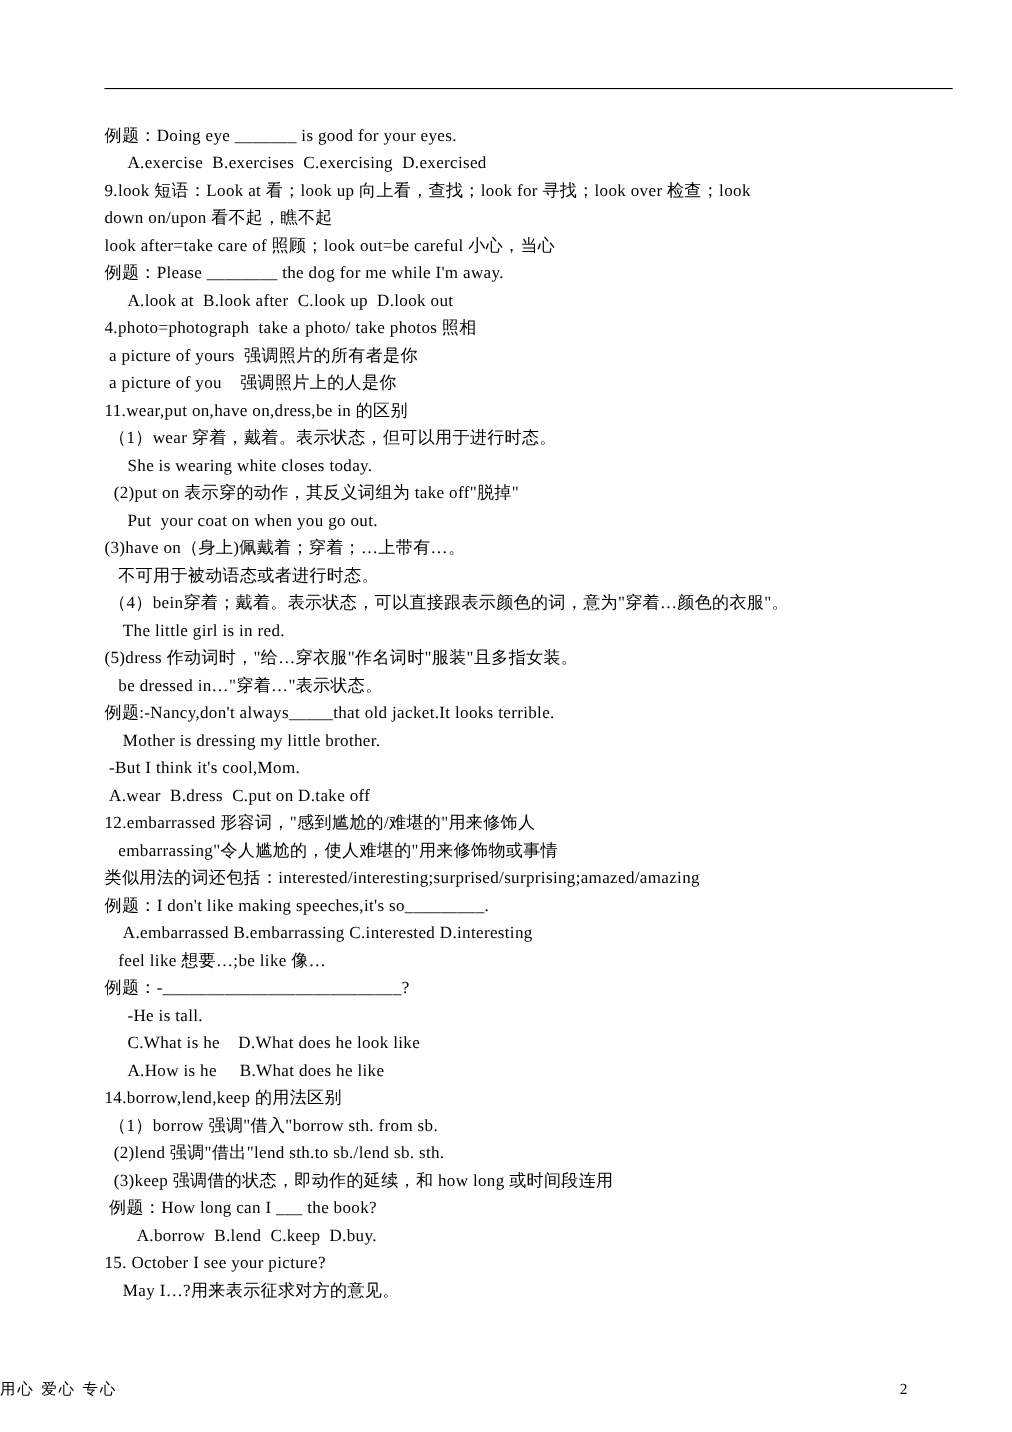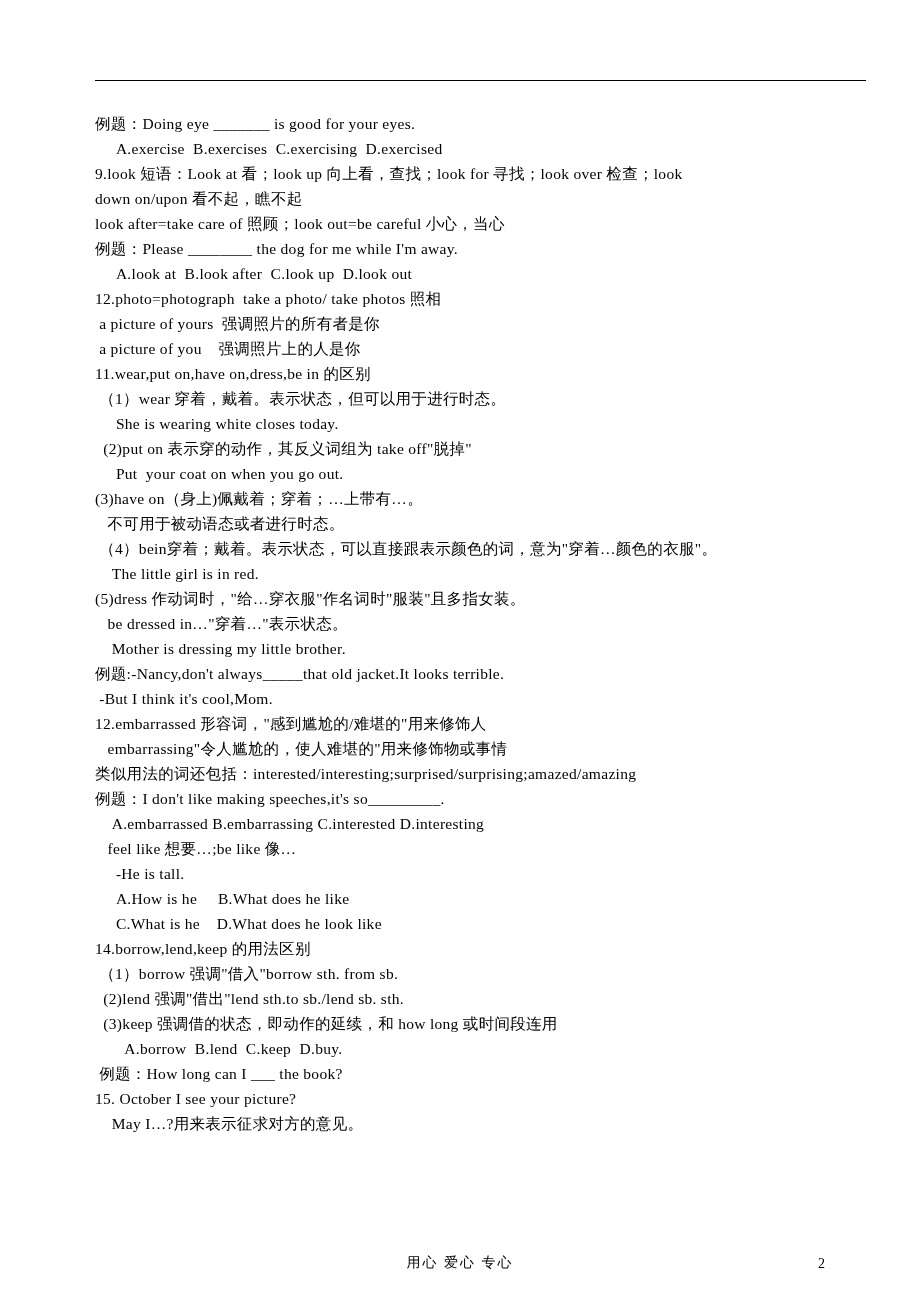--- a/index.html
+++ b/index.html
@@ -30,21 +30,21 @@
     }
     .content p {
       margin: 0;
       white-space: pre-wrap;
     }
     .footer {
       position: absolute;
       bottom: 30px;
       left: 0;
       width: 100%;
-      text-align: center;
+      text-align: left;
       font-size: 14px;
     }
     .footer .spaced {
       letter-spacing: 2px;
     }
     .page-num {
       position: absolute;
       right: 95px;
       bottom: 30px;
       font-size: 14px;
@@ -56,52 +56,54 @@
 <div class="page">
   <hr class="hr-line">
   <div class="content">
     <p>例题：Doing eye _______ is good for your eyes.</p>
     <p>     A.exercise  B.exercises  C.exercising  D.exercised</p>
     <p>9.look 短语：Look at 看；look up 向上看，查找；look for 寻找；look over 检查；look</p>
     <p>down on/upon 看不起，瞧不起</p>
     <p>look after=take care of 照顾；look out=be careful 小心，当心</p>
     <p>例题：Please ________ the dog for me while I'm away.</p>
     <p>     A.look at  B.look after  C.look up  D.look out</p>
-    <p>12.photo=photograph  take a photo/ take photos 照相</p>
+    <p>4.photo=photograph  take a photo/ take photos 照相</p>
     <p> a picture of yours  强调照片的所有者是你</p>
     <p> a picture of you    强调照片上的人是你</p>
     <p>11.wear,put on,have on,dress,be in 的区别</p>
     <p> （1）wear 穿着，戴着。表示状态，但可以用于进行时态。</p>
     <p>     She is wearing white closes today.</p>
     <p>  (2)put on 表示穿的动作，其反义词组为 take off"脱掉"</p>
     <p>     Put  your coat on when you go out.</p>
     <p>(3)have on（身上)佩戴着；穿着；…上带有…。</p>
     <p>   不可用于被动语态或者进行时态。</p>
     <p> （4）bein穿着；戴着。表示状态，可以直接跟表示颜色的词，意为"穿着…颜色的衣服"。</p>
     <p>    The little girl is in red.</p>
     <p>(5)dress 作动词时，"给…穿衣服"作名词时"服装"且多指女装。</p>
     <p>   be dressed in…"穿着…"表示状态。</p>
+    <p>例题:-Nancy,don't always_____that old jacket.It looks terrible.</p>
     <p>    Mother is dressing my little brother.</p>
-    <p>例题:-Nancy,don't always_____that old jacket.It looks terrible.</p>
     <p> -But I think it's cool,Mom.</p>
+    <p> A.wear  B.dress  C.put on D.take off</p>
     <p>12.embarrassed 形容词，"感到尴尬的/难堪的"用来修饰人</p>
     <p>   embarrassing"令人尴尬的，使人难堪的"用来修饰物或事情</p>
     <p>类似用法的词还包括：interested/interesting;surprised/surprising;amazed/amazing</p>
     <p>例题：I don't like making speeches,it's so_________.</p>
     <p>    A.embarrassed B.embarrassing C.interested D.interesting</p>
     <p>   feel like 想要…;be like 像…</p>
+    <p>例题：-___________________________?</p>
     <p>     -He is tall.</p>
+    <p>     C.What is he    D.What does he look like</p>
     <p>     A.How is he     B.What does he like</p>
-    <p>     C.What is he    D.What does he look like</p>
     <p>14.borrow,lend,keep 的用法区别</p>
     <p> （1）borrow 强调"借入"borrow sth. from sb.</p>
     <p>  (2)lend 强调"借出"lend sth.to sb./lend sb. sth.</p>
     <p>  (3)keep 强调借的状态，即动作的延续，和 how long 或时间段连用</p>
+    <p> 例题：How long can I ___ the book?</p>
     <p>       A.borrow  B.lend  C.keep  D.buy.</p>
-    <p> 例题：How long can I ___ the book?</p>
     <p>15. October I see your picture?</p>
     <p>    May I…?用来表示征求对方的意见。</p>
   </div>
 
   <div class="footer">
     <span class="spaced">用心  爱心  专心</span>
   </div>
   <div class="page-num">2</div>
 </div>
 

